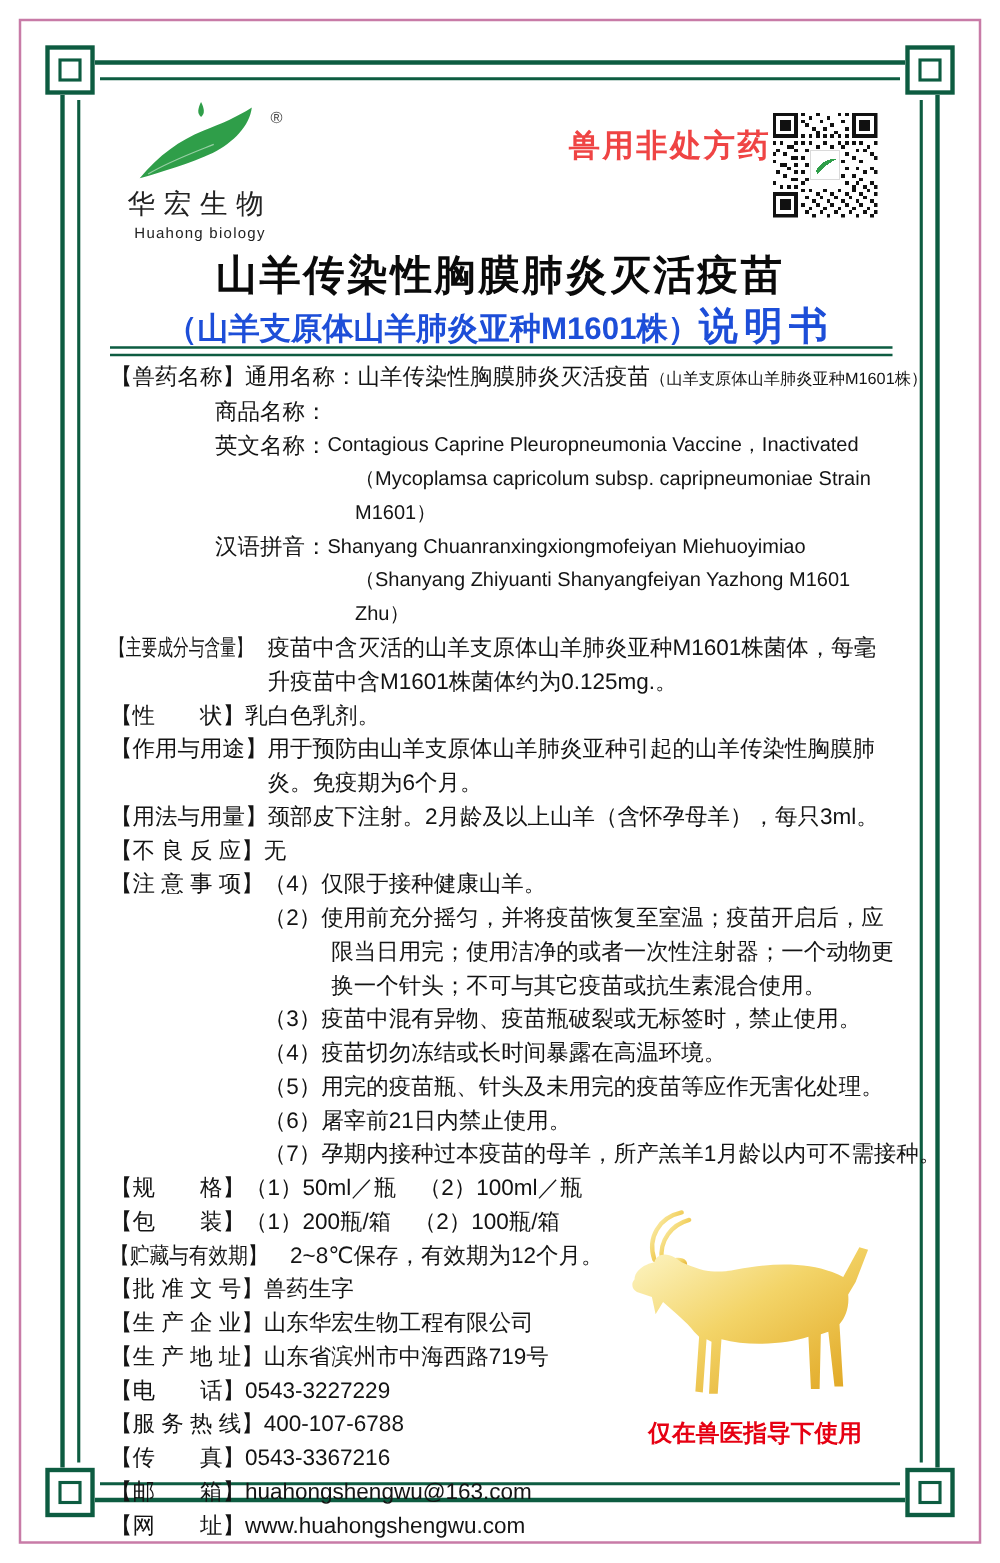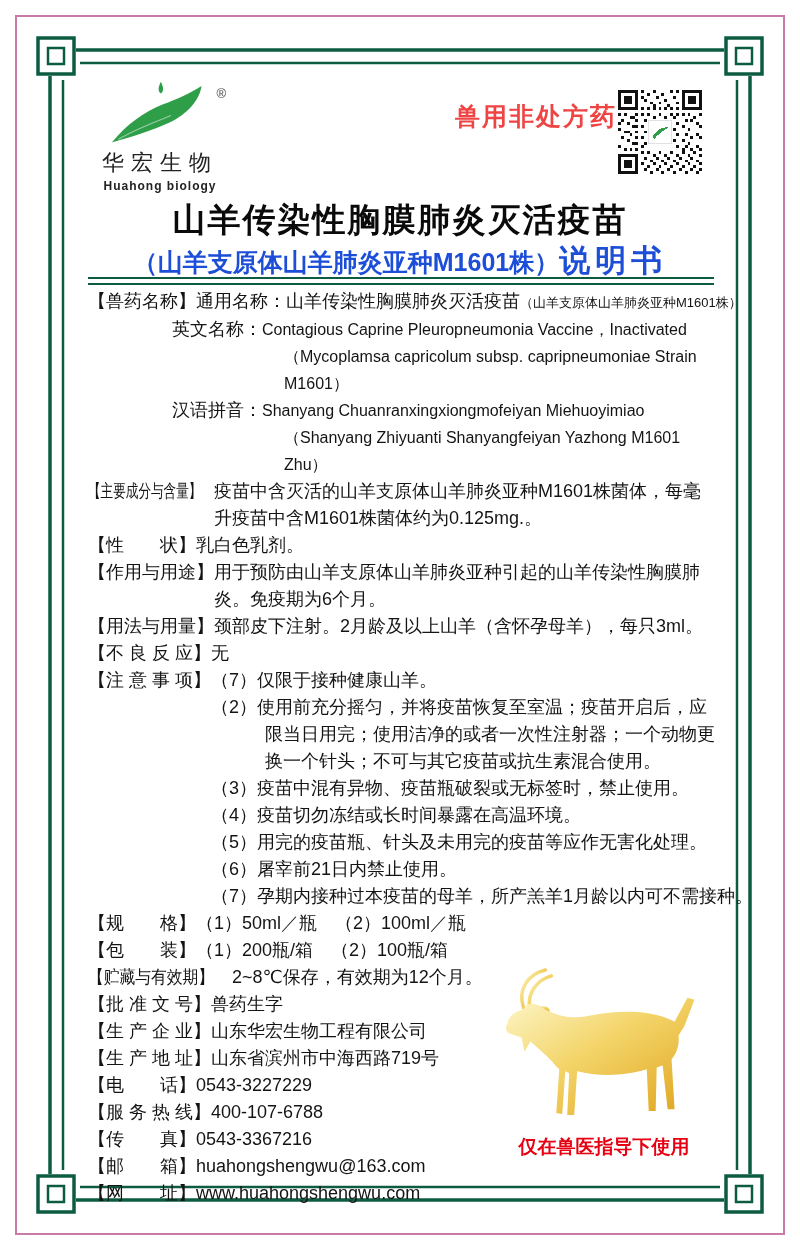--- a/index.html
+++ b/index.html
@@ -9,21 +9,21 @@
     font-family:"Liberation Sans","DejaVu Sans",sans-serif;
   }
   svg{display:block;}
   .frame{position:absolute;left:0;top:0;}
 
   
   .logo{position:absolute;left:92px;top:80px;width:136px;text-align:center;}
   .logo .leaf{margin:0 auto;}
   .logo-reg{position:absolute;right:2px;top:6px;font-size:13px;color:#444;}
   .logo-cn{font-size:22px;font-weight:normal;letter-spacing:7px;color:#222;margin-top:2px;white-space:nowrap;}
-  .logo-en{font-size:12px;font-weight:bold;color:#222;letter-spacing:1px;margin-top:1px;white-space:nowrap;}
+  .logo-en{font-size:12px;font-weight:normal;color:#222;letter-spacing:1px;margin-top:1px;white-space:nowrap;}
   .otc{position:absolute;left:455px;top:100px;font-size:25px;font-weight:bold;color:#ef4444;letter-spacing:2px;white-space:nowrap;}
   .qr{position:absolute;left:618px;top:90px;width:84px;height:84px;}
 
   .title{position:absolute;left:0;top:198px;width:100%;margin:0;text-align:center;
          font-size:33px;font-weight:bold;letter-spacing:2px;color:#0a0a0a;white-space:nowrap;}
   .subtitle{position:absolute;left:0;top:240px;width:100%;text-align:center;font-weight:bold;color:#1d4ed8;white-space:nowrap;}
   .subtitle .paren{font-size:25px;}
   .subtitle .suffix{font-size:31px;letter-spacing:5px;}
   .divider{position:absolute;left:88px;top:277px;width:626px;height:4px;
            border-top:2px solid #0d5c41;border-bottom:2px solid #0d5c41;}
@@ -134,20 +134,24 @@
     <div class="row">
       <span class="flabel">【兽药名称】</span>
       <div class="fval">
         <div class="subrow">
           <span class="sublabel">通用名称：</span>
           <div class="subval nw">
             <span>山羊传染性胸膜肺炎灭活疫苗</span><span class="small">（山羊支原体山羊肺炎亚种M1601株）</span>
           </div>
         </div>
         <div class="subrow shift">
+          <span class="sublabel">商品名称：</span>
+          <div class="subval"></div>
+        </div>
+        <div class="subrow shift">
           <span class="sublabel">英文名称：</span>
           <div class="subval latin">
             <div>Contagious Caprine Pleuropneumonia Vaccine，Inactivated</div>
             <div class="cont">（Mycoplamsa capricolum subsp. capripneumoniae Strain M1601）</div>
           </div>
         </div>
         <div class="subrow shift">
           <span class="sublabel">汉语拼音：</span>
           <div class="subval latin">
             <div>Shanyang Chuanranxingxiongmofeiyan Miehuoyimiao</div>
@@ -178,21 +182,21 @@
     </div>
 
     <div class="row">
       <span class="flabel">【不 良 反 应】</span>
       <div class="fval">无</div>
     </div>
 
     <div class="row">
       <span class="flabel">【注 意 事 项】</span>
       <div class="fval">
-        <div class="note">（7）仅限于接种健康山羊。</div>
+        <div class="note">（4）仅限于接种健康山羊。</div>
         <div class="note">（2）使用前充分摇匀，并将疫苗恢复至室温；疫苗开启后，应限当日用完；使用洁净的或者一次性注射器；一个动物更换一个针头；不可与其它疫苗或抗生素混合使用。</div>
         <div class="note">（3）疫苗中混有异物、疫苗瓶破裂或无标签时，禁止使用。</div>
         <div class="note">（4）疫苗切勿冻结或长时间暴露在高温环境。</div>
         <div class="note">（5）用完的疫苗瓶、针头及未用完的疫苗等应作无害化处理。</div>
         <div class="note">（6）屠宰前21日内禁止使用。</div>
         <div class="note nw">（7）孕期内接种过本疫苗的母羊，所产羔羊1月龄以内可不需接种。</div>
       </div>
     </div>
 
     <div class="row">

